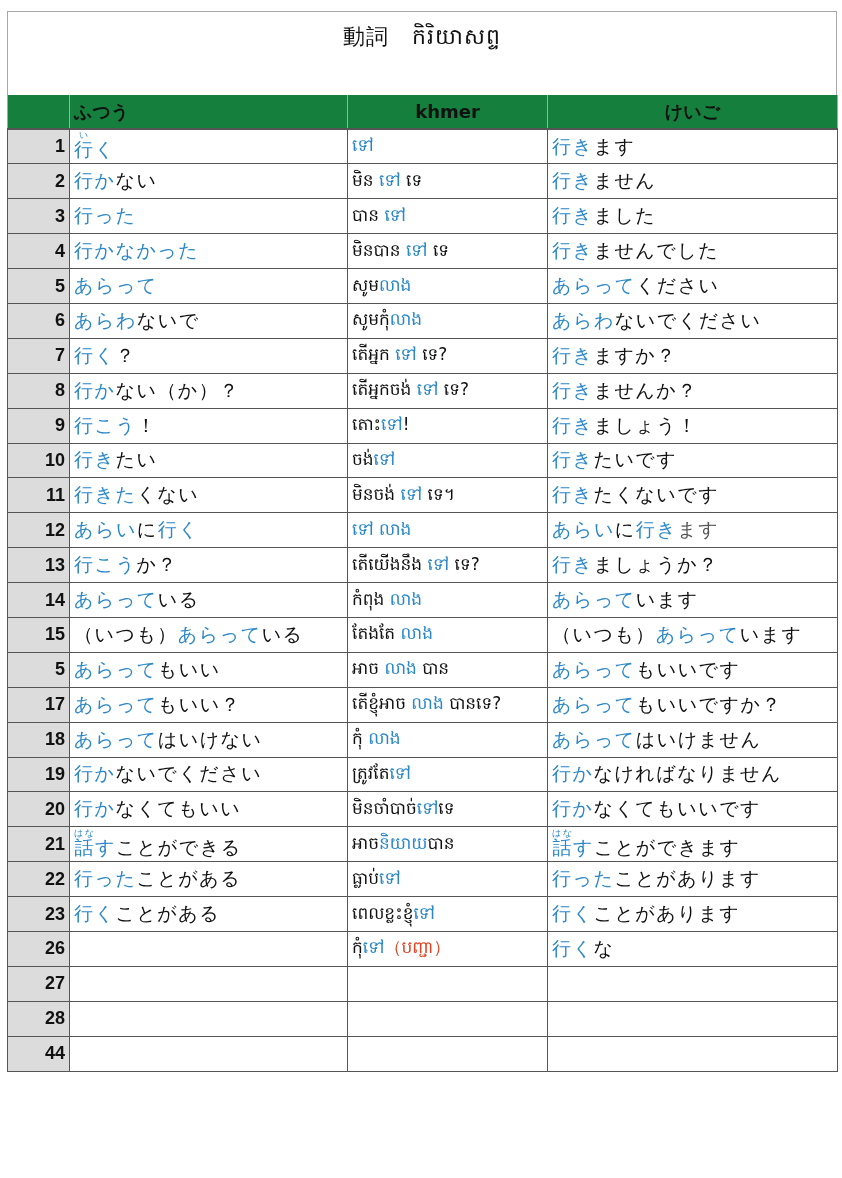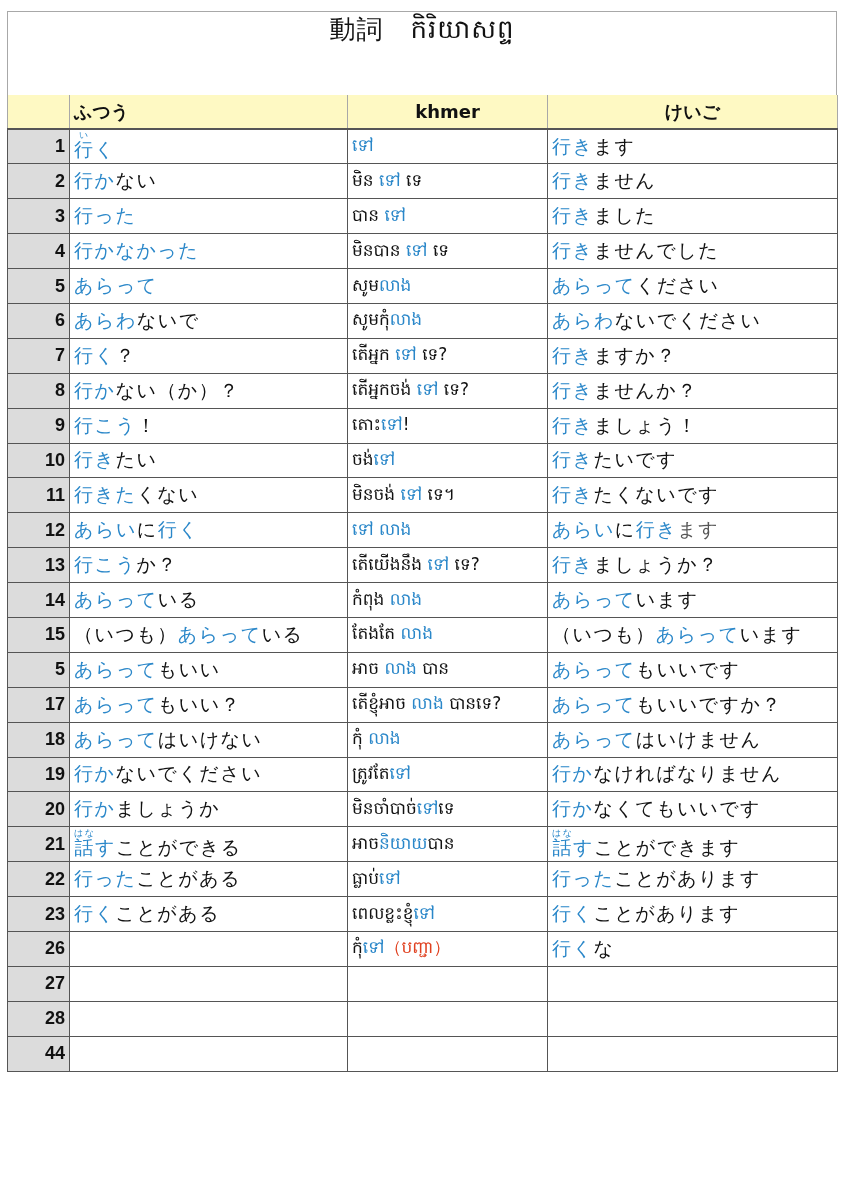--- a/index.html
+++ b/index.html
@@ -1,24 +1,24 @@
 <!DOCTYPE html>
 <html><head>
 <meta charset="utf-8">
 <style>
   html, body { margin: 0; padding: 0; background: #ffffff; }
   body { width: 842px; height: 1178px; position: relative; overflow: hidden;
          font-family: "DejaVu Sans", "Liberation Sans", sans-serif; color: #111; }
   .sheet { position: absolute; left: 7px; top: 11px; width: 830px; }
   .title-box { height: 84px; border: 1px solid #a8a8a8; border-bottom: none;
                box-sizing: border-box; display: flex; align-items: flex-start; justify-content: center; }
-  .title { font-size: 26px; letter-spacing: 1px; color: #111; }
+  .title { font-size: 22px; margin-top: 10px; letter-spacing: 1px; color: #111; }
   table { border-collapse: collapse; width: 830px; table-layout: fixed; }
   col.c-num { width: 62px; } col.c-a { width: 278px; } col.c-b { width: 200px; } col.c-c { width: 290px; }
-  thead th { background: #fef9c3; height: 33px; font-weight: bold; font-size: 18px;
+  thead th { background: #15803d; height: 33px; font-weight: bold; font-size: 18px;
              border-left: 1px solid #a8a8a8; border-right: 1px solid #a8a8a8;
              border-bottom: 2px solid #555; padding: 0 4px; }
   thead th.h-a { text-align: left; }
   thead th.h-b, thead th.h-c { text-align: center; }
   tbody td { height: 34.9px; border: 1px solid #555; font-size: 19px; padding: 0 4px;
              white-space: nowrap; overflow: hidden; vertical-align: middle; box-sizing: border-box; }
   tbody td.num { background: #dcdcdc; text-align: right; font-weight: bold; font-size: 18px; padding-right: 4px;
                  font-family: "Liberation Sans", sans-serif; }
   tbody td.a, tbody td.c { letter-spacing: 1.5px; }
   tbody td.b { font-size: 17px; }
@@ -160,21 +160,21 @@
           <td class="c"><span class="seg-blue">あらって</span><span class="seg-black">はいけません</span></td>
         </tr>
         <tr>
           <td class="num">19</td>
           <td class="a"><span class="seg-blue">行か</span><span class="seg-black">ないでください</span></td>
           <td class="b"><span class="seg-black">ត្រូវតែ</span><span class="seg-blue">ទៅ</span></td>
           <td class="c"><span class="seg-blue">行か</span><span class="seg-black">なければなりません</span></td>
         </tr>
         <tr>
           <td class="num">20</td>
-          <td class="a"><span class="seg-blue">行か</span><span class="seg-black">ましょうか</span></td>
+          <td class="a"><span class="seg-blue">行か</span><span class="seg-black">なくてもいい</span></td>
           <td class="b"><span class="seg-black">មិនចាំបាច់</span><span class="seg-blue">ទៅ</span><span class="seg-black">ទេ</span></td>
           <td class="c"><span class="seg-blue">行か</span><span class="seg-black">なくてもいいです</span></td>
         </tr>
         <tr>
           <td class="num">21</td>
           <td class="a"><span class="seg-blue"><ruby><span>話</span><rt>はな</rt></ruby></span><span class="seg-blue">す</span><span class="seg-black">ことができる</span></td>
           <td class="b"><span class="seg-black">អាច</span><span class="seg-blue">និយាយ</span><span class="seg-black">បាន</span></td>
           <td class="c"><span class="seg-blue"><ruby><span>話</span><rt>はな</rt></ruby></span><span class="seg-blue">す</span><span class="seg-black">ことができます</span></td>
         </tr>
         <tr>

